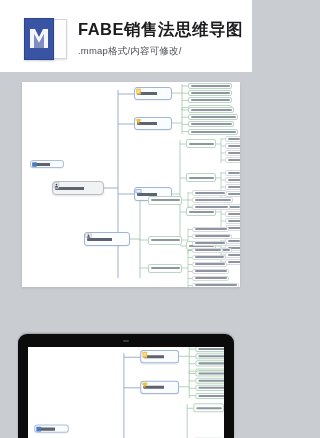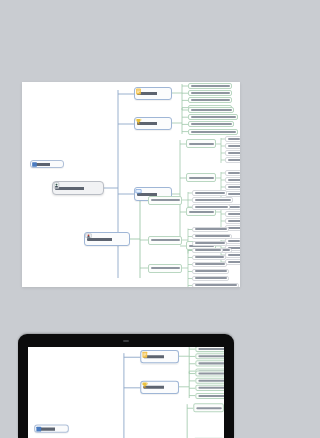--- a/index.html
+++ b/index.html
@@ -107,20 +107,37 @@
     position:absolute;left:2px;top:50%;margin-top:-1px;height:2px;
     border-radius:1px;background:#6a7280;opacity:.75;
   }
   .leaf.plain{border-color:#d8dade;background:#fff;}
 </style>
 </head>
 <body>
 
 <div class="page">
 
+  <div class="header">
+
+    <div class="logo">
+      <div class="sheet">
+        <div class="gl">8</div>
+      </div>
+      <div class="tile">
+        <svg class="m" viewBox="0 0 20 21">
+          <path d="M1 20 L1 1 L6 1 L10 9 L14 1 L19 1 L19 20 L15 20 L15 6 L10 15 L5 6 L5 20 Z" fill="#ffffff" opacity="0.95"></path>
+          <path d="M5 6 L10 15 L15 6 L15 20 L5 20 Z" fill="#b9bfd9" opacity="0.55"></path>
+        </svg>
+      </div>
+    </div>
+
+    <div class="title">FABE销售法思维导图</div>
+    <div class="subtitle">.mmap格式/内容可修改/</div>
+  </div>
 
   <div class="card">
     <div class="map" id="map-a">
         <svg width="218" height="205">
           <path d="M82 106 H96 V8 M96 106 V196" fill="none" stroke="#8fa8c8" stroke-width="0.9"></path>
           <path d="M96 12 H112" fill="none" stroke="#8fa8c8" stroke-width="0.9"></path>
           <path d="M150 11 H160 V2 M160 11 V28" fill="none" stroke="#9ec7a9" stroke-width="0.8"></path>
           <path d="M160 4 H166" fill="none" stroke="#9ec7a9" stroke-width="0.8"></path>
           <path d="M160 11.2 H166" fill="none" stroke="#9ec7a9" stroke-width="0.8"></path>
           <path d="M160 18.4 H166" fill="none" stroke="#9ec7a9" stroke-width="0.8"></path>

